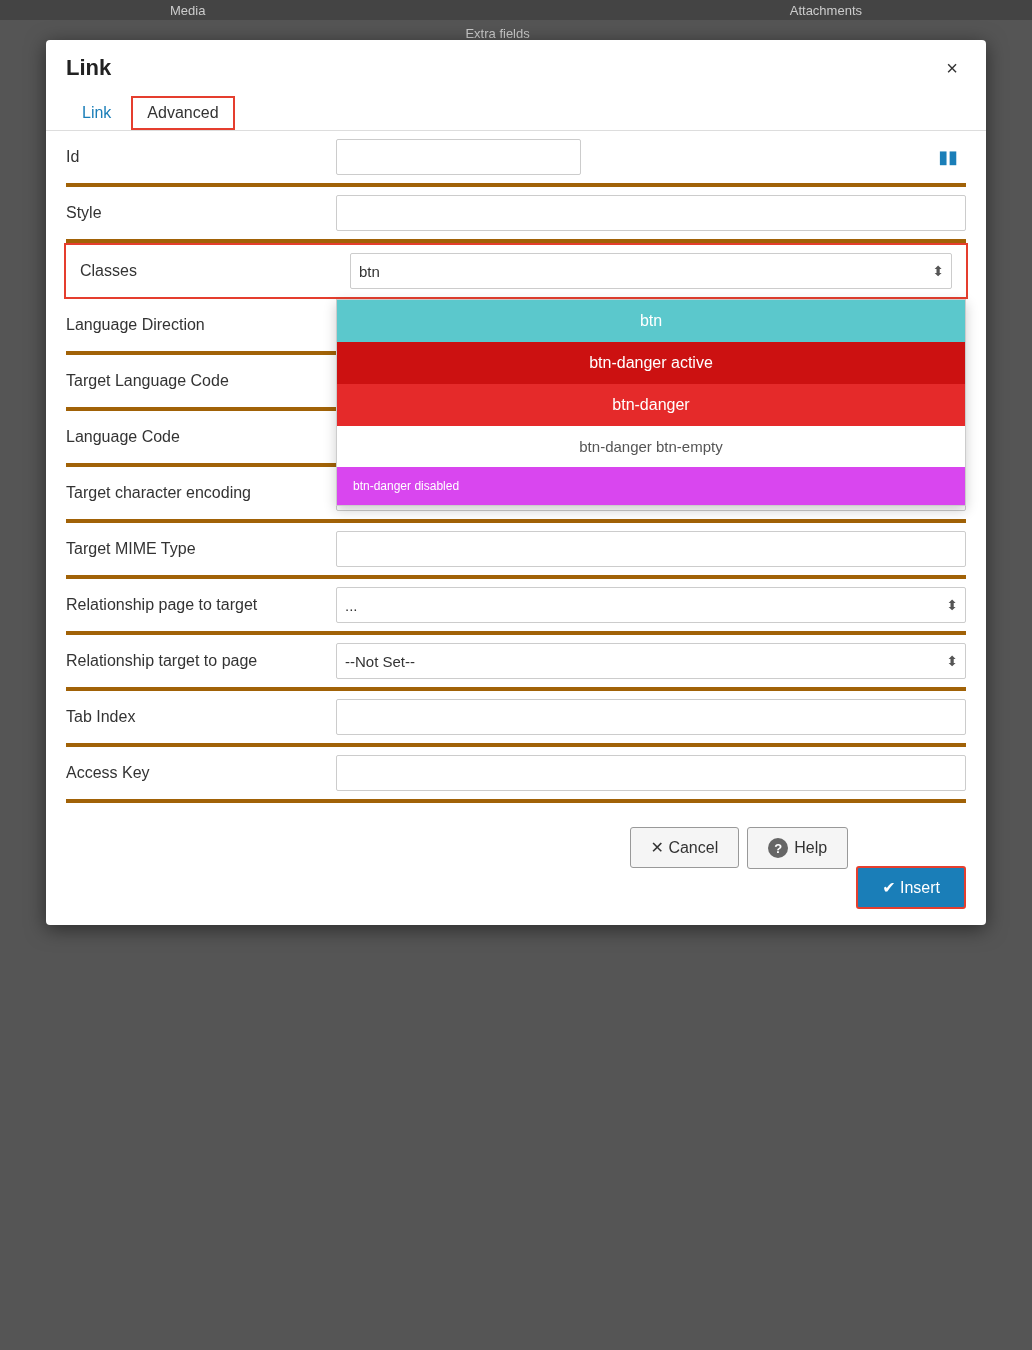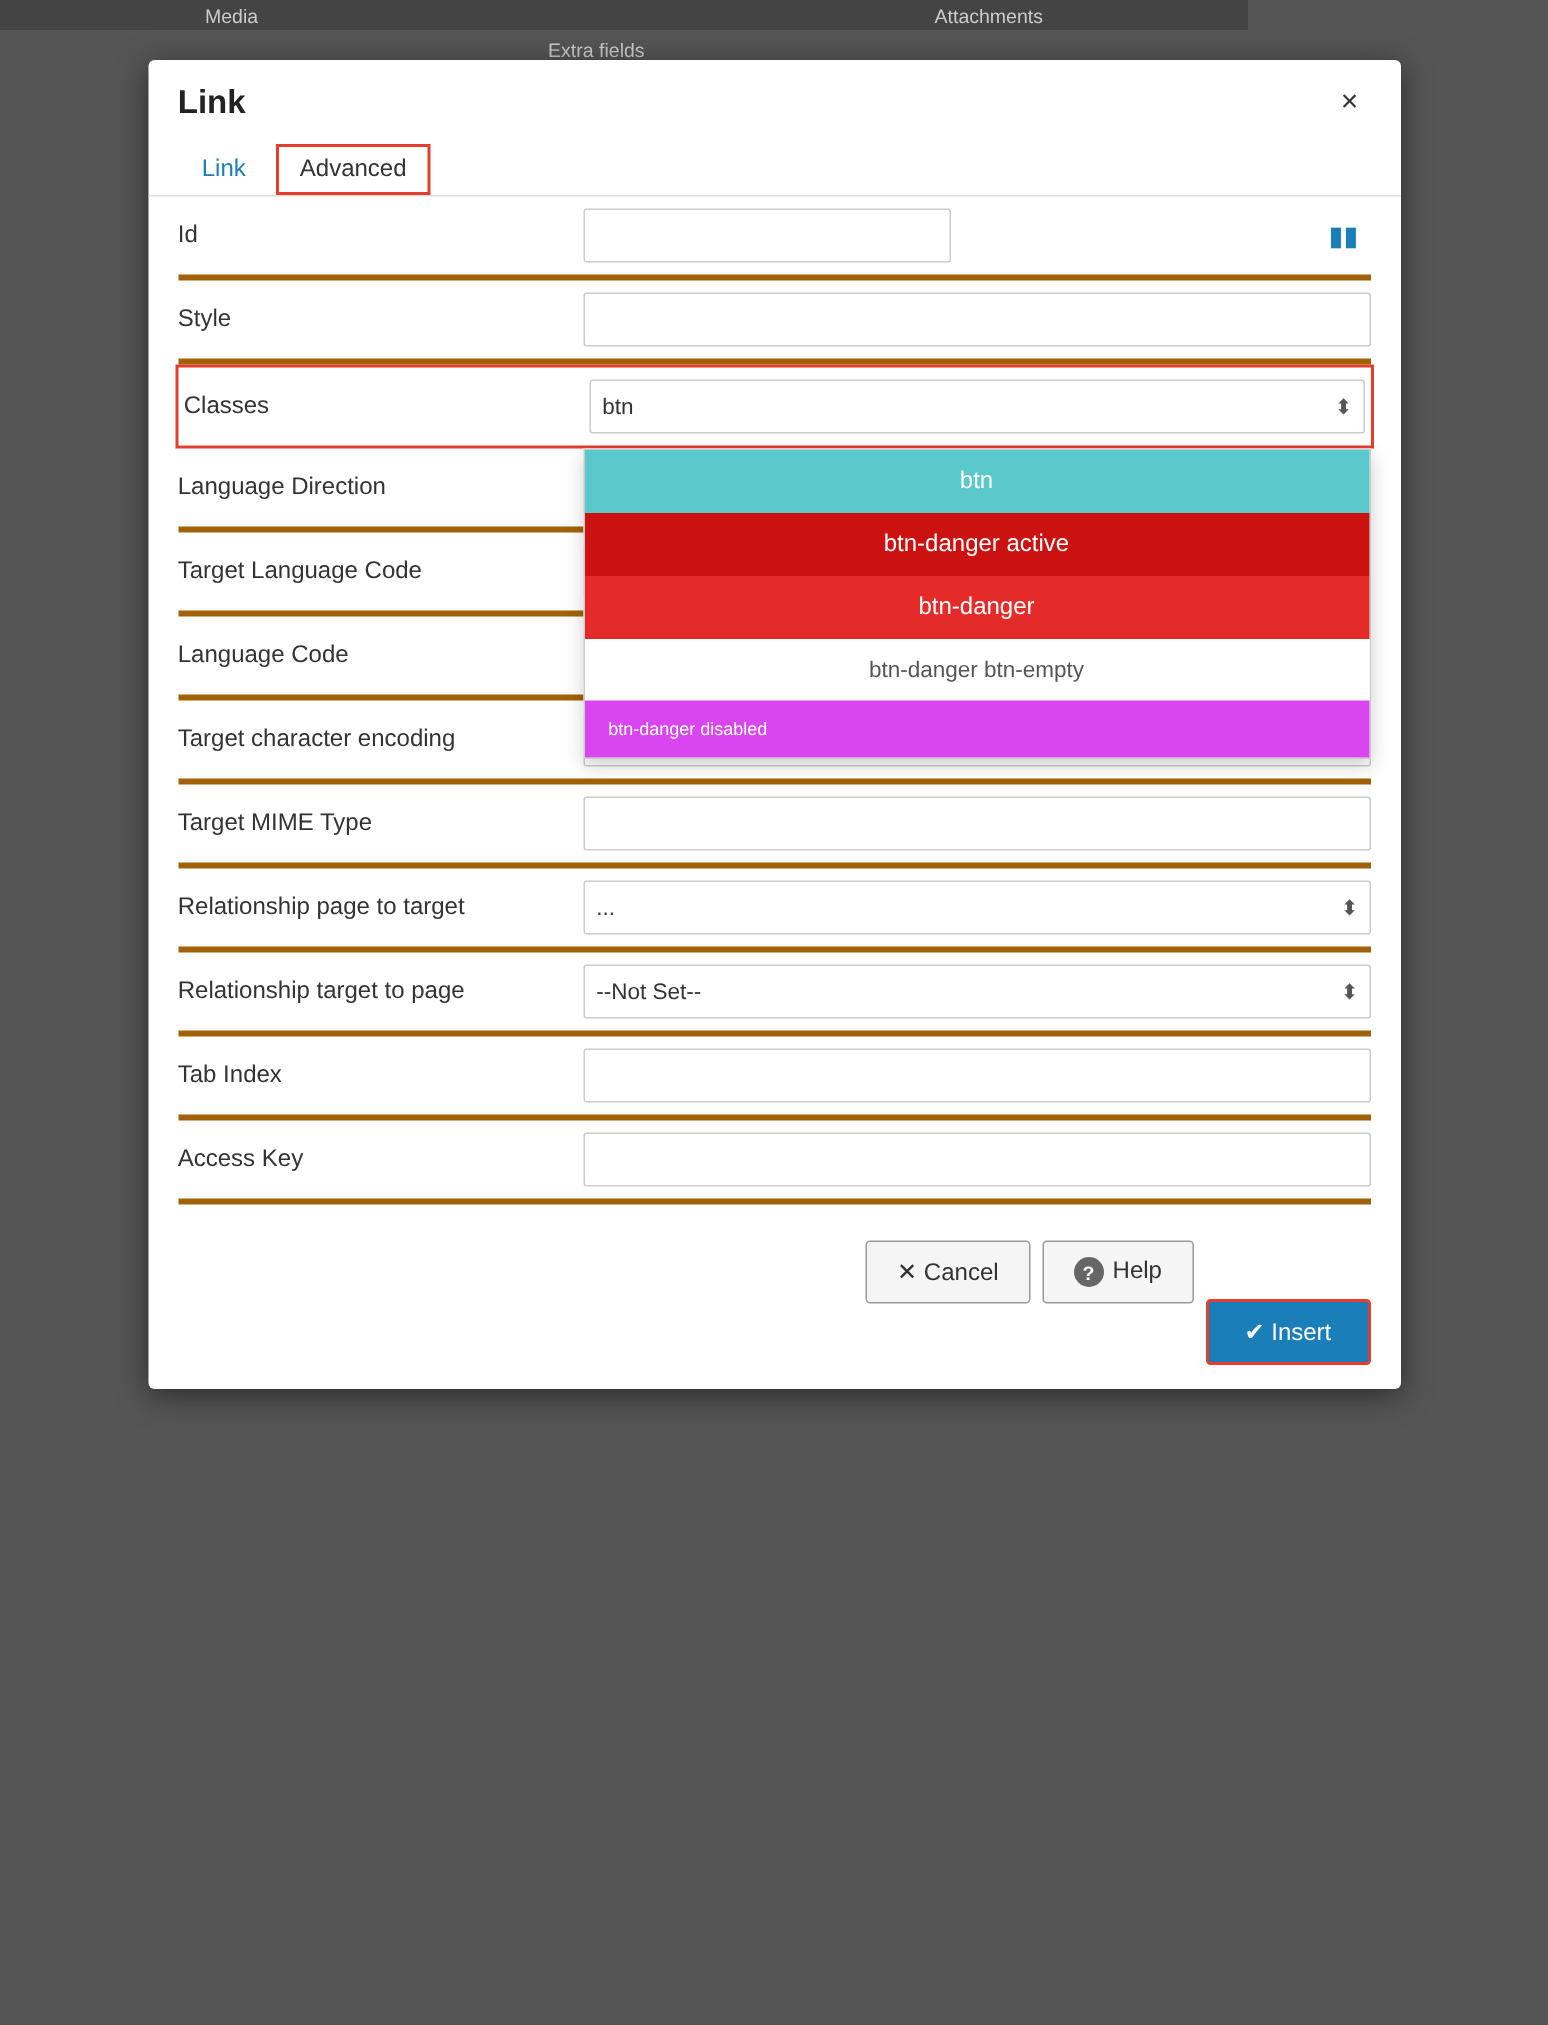--- a/index.html
+++ b/index.html
@@ -18,21 +18,21 @@
       min-height: 1350px;
       background: #555;
       display: flex;
       justify-content: center;
       align-items: flex-start;
       padding-top: 20px;
     }
 
     .dialog {
       background: #fff;
-      width: 835px;
+      width: 940px;
       border-radius: 4px;
       box-shadow: 0 4px 20px rgba(0,0,0,0.5);
       overflow: visible;
       position: relative;
     }
 
     .dialog-header {
       display: flex;
       justify-content: space-between;
       align-items: center;
@@ -94,21 +94,21 @@
       display: flex;
       align-items: center;
       border-bottom: 4px solid #a16207;
       min-height: 52px;
       padding: 8px 0;
     }
 
     .form-row.classes-row {
       border: 2px solid #e53e2e;
       margin: 0 -2px;
-      padding: 8px 4px;
+      padding: 8px 14px;
       position: relative;
       z-index: 10;
       justify-content: space-between;
     }
 
     .form-label {
       width: 270px;
       min-width: 270px;
       font-size: 16px;
       color: #333;
@@ -287,21 +287,21 @@
       color: #fff;
       font-size: 13px;
       font-weight: bold;
     }
   </style>
 </head>
 <body>
 
 <div class="dialog-overlay">
 
-  <div style="position:absolute;top:0;left:0;width:832px;height:20px;background:#444;display:flex;align-items:center;justify-content:space-around;padding:0 40px;">
+  <div style="position:absolute;top:0;left:0;width:1032px;height:20px;background:#444;display:flex;align-items:center;justify-content:space-around;padding:0 40px;">
     <span style="color:#ccc;font-size:13px;">Media</span>
     <span style="color:#ccc;font-size:13px;margin-top:47px;">Extra fields</span>
     <span style="color:#ccc;font-size:13px;">Attachments</span>
   </div>
 
   <div class="dialog" style="margin-top:20px;">
 
     <div class="dialog-header">
       <span class="dialog-title">Link</span>
       <button class="close-btn">×</button>

